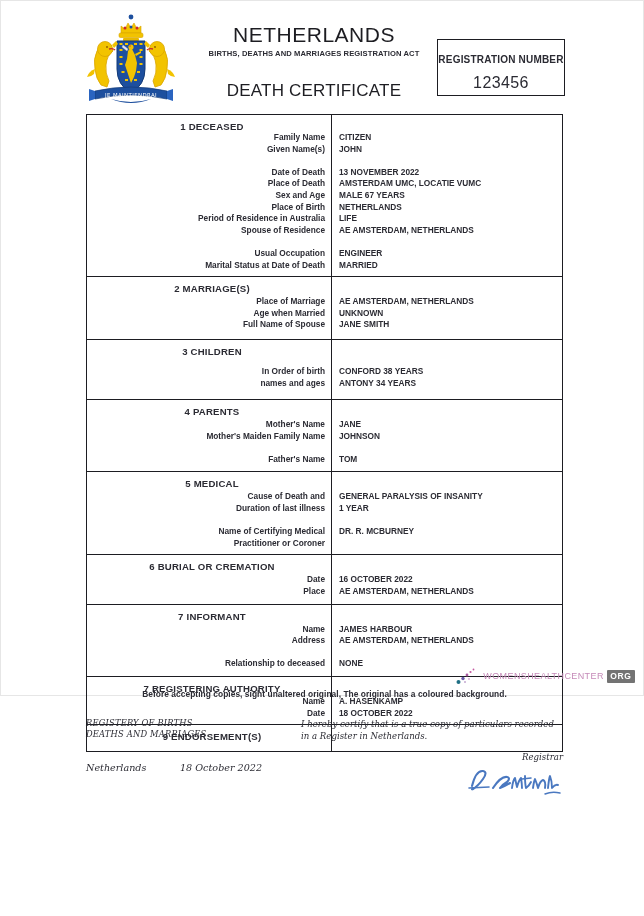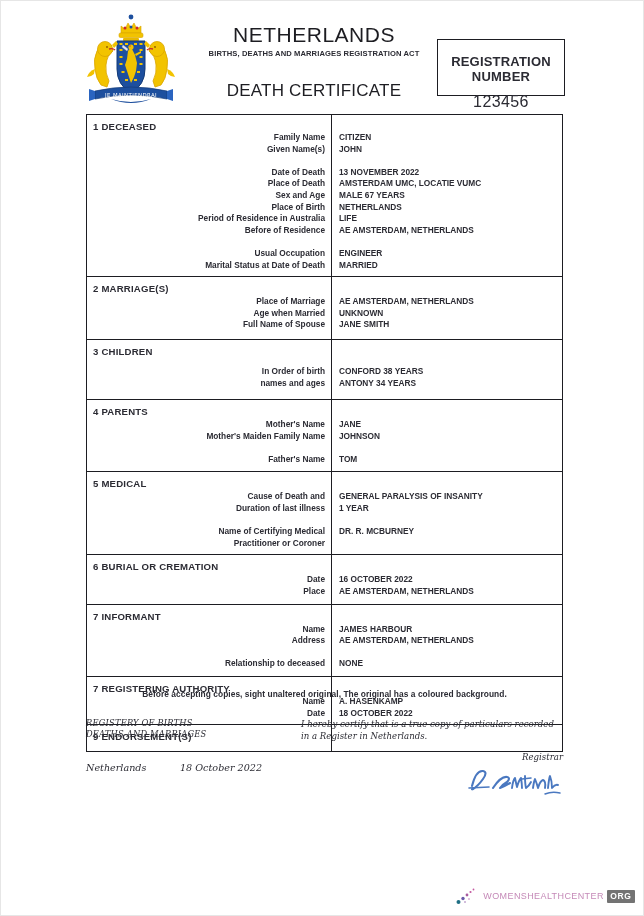--- a/index.html
+++ b/index.html
@@ -13,21 +13,21 @@
     position: relative;
     font-family: "Liberation Sans", sans-serif;
     color: #2b2b33;
     overflow: hidden;
   }
 
   .page {
     position: absolute;
     left: 0; top: 0;
     width: 644px;
-    height: 916px;
+    height: 696px;
     background: #ffffff;
     border: 1px solid #e6e6e6;
     box-sizing: border-box;
   }
 
   
   .header {
     position: absolute;
     left: 0; top: 0;
     width: 644px;
@@ -72,21 +72,21 @@
     position: absolute;
     left: 436px;
     top: 38px;
     width: 128px;
     height: 57px;
     border: 1.6px solid #1d1d22;
     box-sizing: border-box;
     text-align: center;
   }
   .regbox-label {
-    font-size: 13px;
+    font-size: 10px;
     font-weight: bold;
     letter-spacing: 0.2px;
     margin-top: 14px;
   }
   .regbox-value {
     font-size: 16px;
     margin-top: 9px;
     letter-spacing: 0.4px;
   }
 
@@ -126,20 +126,21 @@
     padding-left: 7px;
     position: relative;
   }
 
   .sect-title {
     font-size: 9.6px;
     font-weight: bold;
     letter-spacing: 0.2px;
     padding: 6px 0 0 6px;
     color: #2b2b33;
+    text-align: center;
   }
 
   .lbl {
     font-size: 8.3px;
     font-weight: bold;
     text-align: right;
     padding-right: 6px;
     line-height: 11.6px;
     color: #2b2b33;
     white-space: nowrap;
@@ -347,21 +348,21 @@
         <div class="col-left">
           <div class="sect-title">1 DECEASED</div>
           <div class="lbl">Family Name</div>
           <div class="lbl">Given Name(s)</div>
           <div class="spacer-line"></div>
           <div class="lbl">Date of Death</div>
           <div class="lbl">Place of Death</div>
           <div class="lbl">Sex and Age</div>
           <div class="lbl">Place of Birth</div>
           <div class="lbl">Period of Residence in Australia</div>
-          <div class="lbl">Before of Residence</div>
+          <div class="lbl">Spouse of Residence</div>
           <div class="spacer-line"></div>
           <div class="lbl">Usual Occupation</div>
           <div class="lbl">Marital Status at Date of Death</div>
           <div style="height:5px"></div>
         </div>
         <div class="col-right">
           <div class="sect-title" style="visibility:hidden">&nbsp;</div>
           <div class="val">CITIZEN</div>
           <div class="val">JOHN</div>
           <div class="spacer-line"></div>

